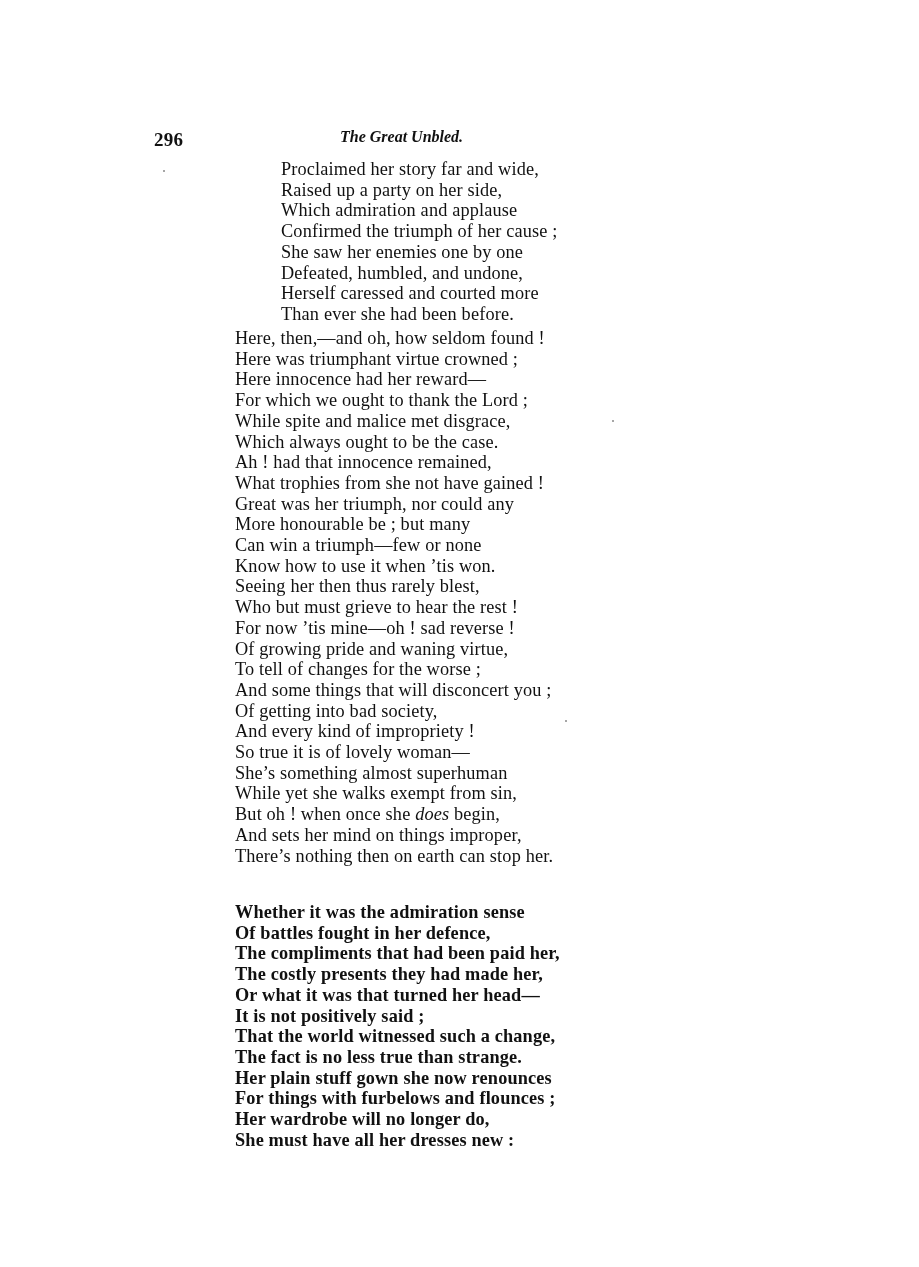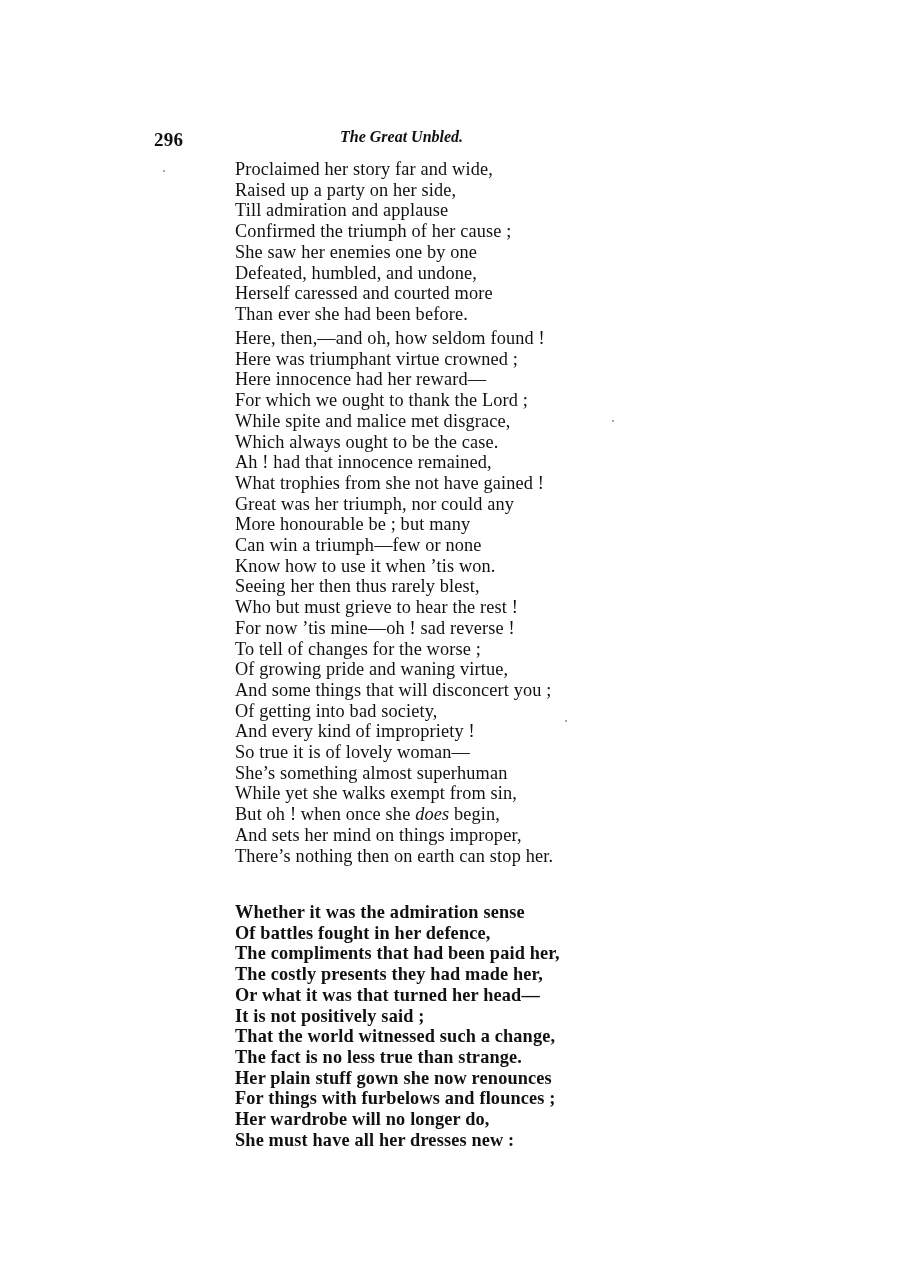--- a/index.html
+++ b/index.html
@@ -39,21 +39,21 @@
       padding: 0;
       list-style: none;
     }
     .line {
       font-size: 18.3px;
       line-height: 20.7px;
       white-space: nowrap;
       letter-spacing: 0.15px;
     }
     .line em { }
-    .stanza-1 { top: 159px; }
+    .stanza-1 { top: 159px; margin-left: 46px; }
     .stanza-2 { top: 328px; }
     .stanza-3 { top: 902px; }
     .stanza-3 .line { font-weight: 600; }
     .speck {
       position: absolute;
       width: 2px;
       height: 2px;
       background: #888;
       border-radius: 1px;
     }
@@ -61,21 +61,21 @@
 </head>
 <body>
 
 <div>
   <div class="page-number">296</div>
   <div class="running-head">The Great Unbled.</div>
 
   <ul class="stanza stanza-1">
     <li class="line">Proclaimed her story far and wide,</li>
     <li class="line">Raised up a party on her side,</li>
-    <li class="line">Till admiration and applause</li>
+    <li class="line">Which admiration and applause</li>
     <li class="line">Confirmed the triumph of her cause ;</li>
     <li class="line">She saw her enemies one by one</li>
     <li class="line">Defeated, humbled, and undone,</li>
     <li class="line">Herself caressed and courted more</li>
     <li class="line">Than ever she had been before.</li>
   </ul>
 
   <ul class="stanza stanza-2">
     <li class="line">Here, then,—and oh, how seldom found !</li>
     <li class="line">Here was triumphant virtue crowned ;</li>
@@ -85,22 +85,22 @@
     <li class="line">Which always ought to be the case.</li>
     <li class="line">Ah ! had that innocence remained,</li>
     <li class="line">What trophies from she not have gained !</li>
     <li class="line">Great was her triumph, nor could any</li>
     <li class="line">More honourable be ; but many</li>
     <li class="line">Can win a triumph—few or none</li>
     <li class="line">Know how to use it when ’tis won.</li>
     <li class="line">Seeing her then thus rarely blest,</li>
     <li class="line">Who but must grieve to hear the rest !</li>
     <li class="line">For now ’tis mine—oh ! sad reverse !</li>
+    <li class="line">Of growing pride and waning virtue,</li>
     <li class="line">To tell of changes for the worse ;</li>
-    <li class="line">Of growing pride and waning virtue,</li>
     <li class="line">And some things that will disconcert you ;</li>
     <li class="line">Of getting into bad society,</li>
     <li class="line">And every kind of impropriety !</li>
     <li class="line">So true it is of lovely woman—</li>
     <li class="line">She’s something almost superhuman</li>
     <li class="line">While yet she walks exempt from sin,</li>
     <li class="line"><span>But oh !  when once she </span><em>does</em><span> begin,</span></li>
     <li class="line">And sets her mind on things improper,</li>
     <li class="line">There’s nothing then on earth can stop her.</li>
   </ul>

